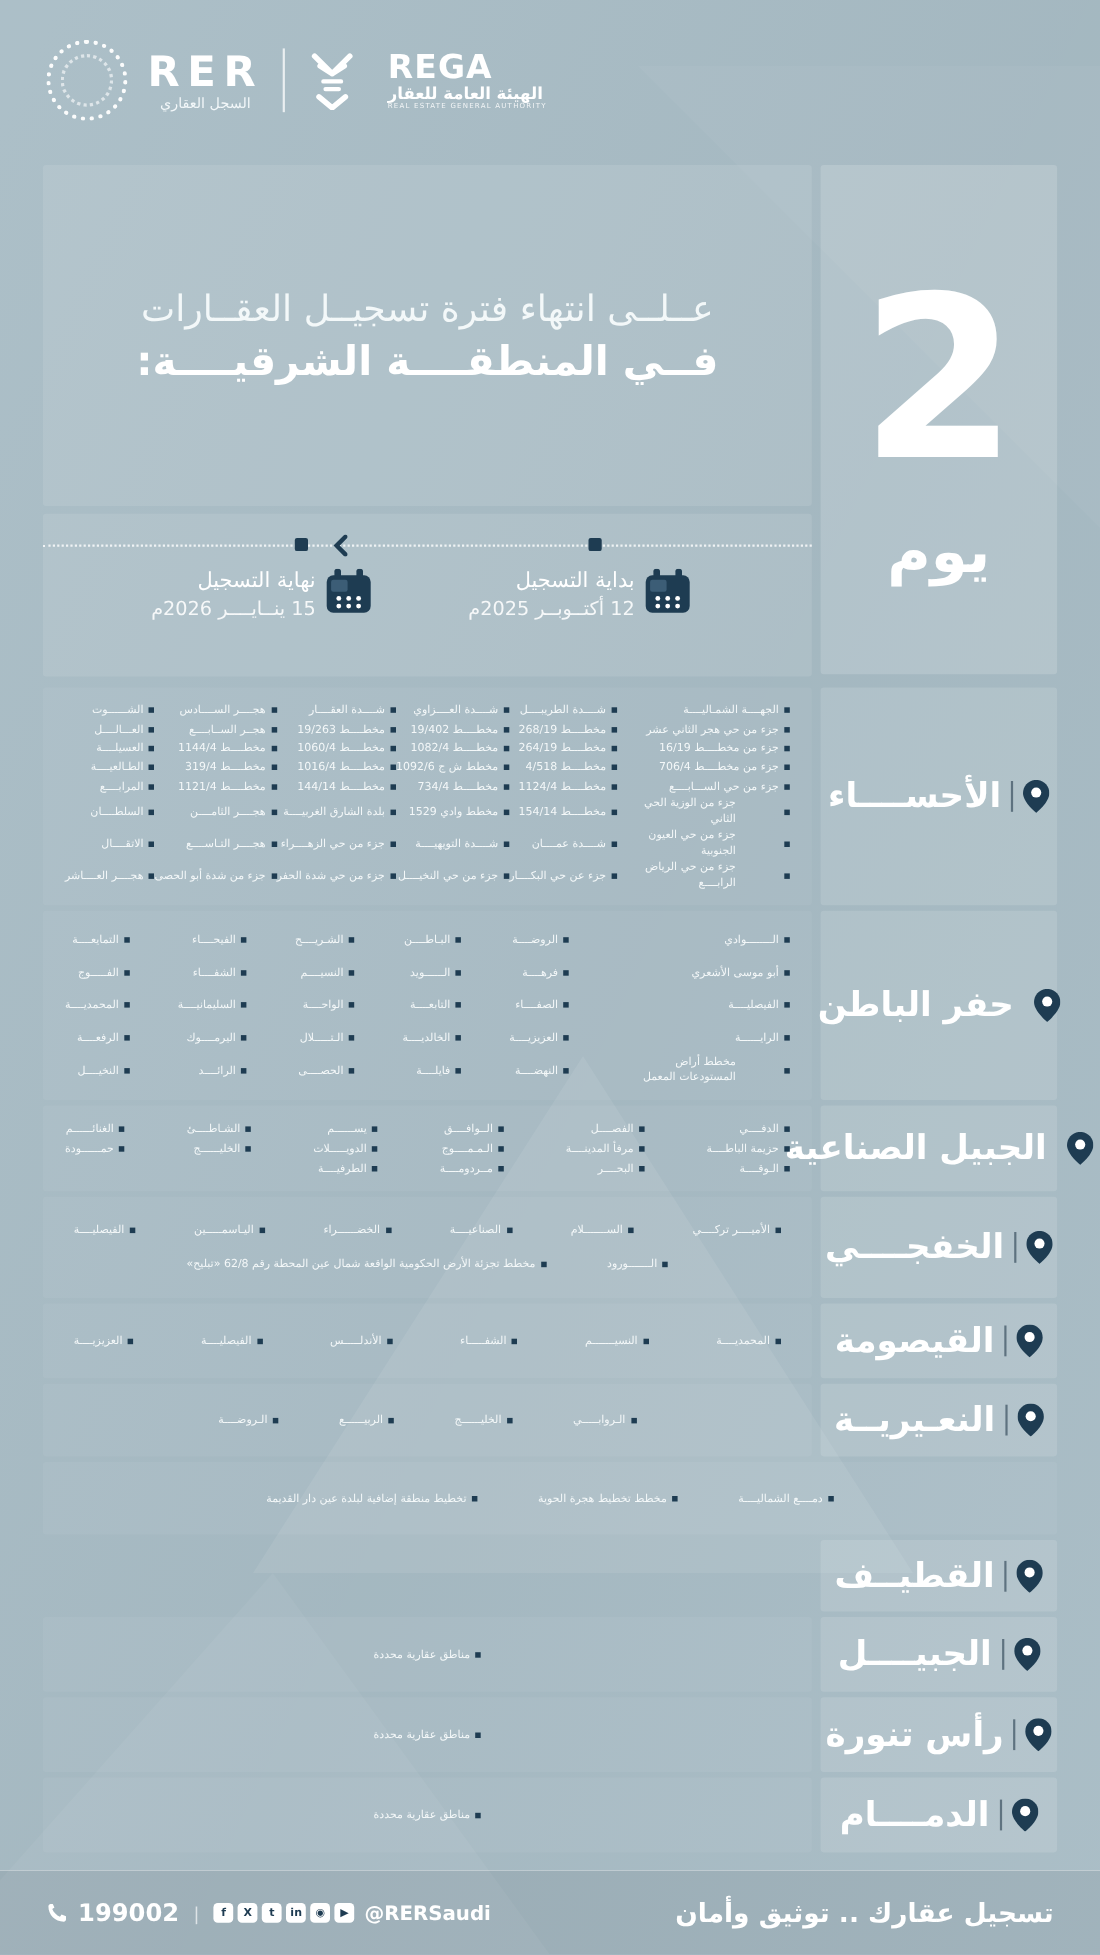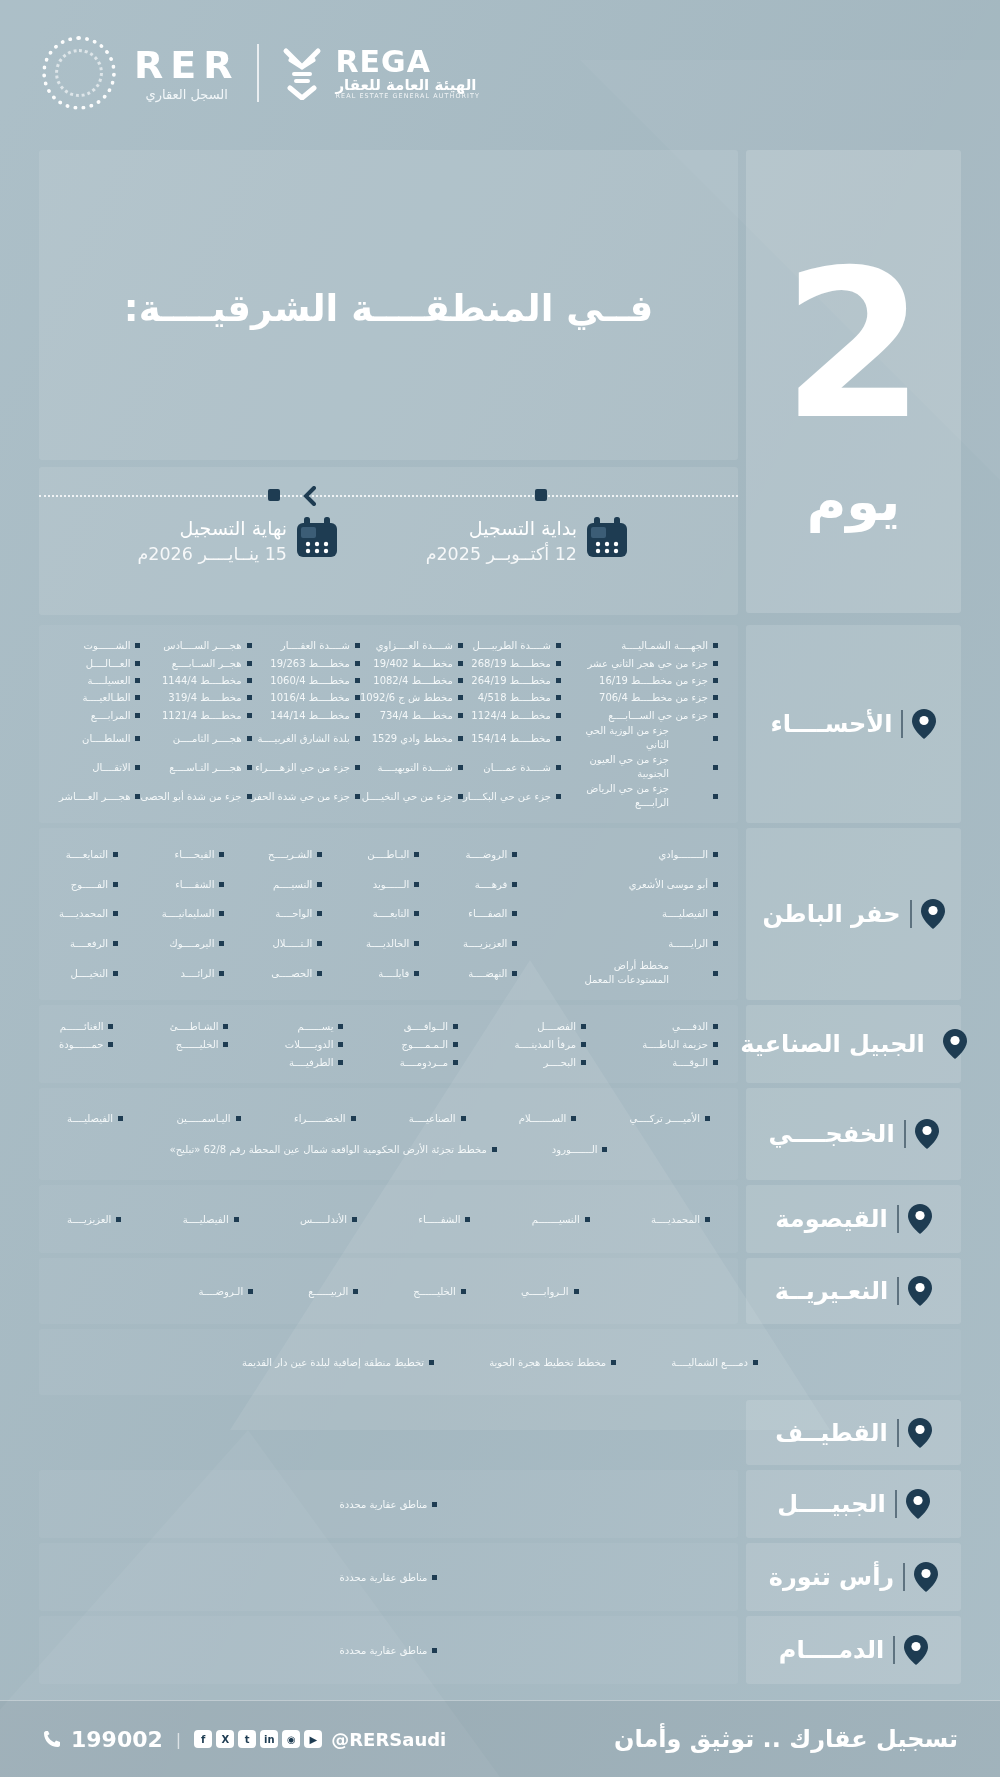--- a/index.html
+++ b/index.html
@@ -23,21 +23,21 @@
 
   
   .logos{position:absolute;top:36px;left:42px;display:flex;direction:ltr;align-items:center;gap:18px;}
   .rer-ring{width:66px;height:66px;border:4px dotted rgba(255,255,255,.95);border-radius:50%;
     position:relative;flex-shrink:0;}
   .rer-ring::before{content:"";position:absolute;inset:9px;border:3px dotted rgba(255,255,255,.6);border-radius:50%;}
   .rer-text{display:flex;flex-direction:column;align-items:center;line-height:1;}
   .rer-name{font-size:38px;font-weight:700;letter-spacing:7px;color:#fff;}
   .rer-sub{font-size:13px;margin-top:4px;color:#f2f7f9;}
   .logo-divider{width:2px;height:58px;background:rgba(255,255,255,.75);}
-  .rega{display:flex;align-items:center;gap:8px;}
+  .rega{display:flex;align-items:center;gap:25px;}
   .rega-texts{display:flex;flex-direction:column;line-height:1.05;}
   .rega-name{font-size:30px;font-weight:700;letter-spacing:1px;}
   .rega-ar{font-size:15px;font-weight:700;}
   .rega-en{font-size:6.4px;letter-spacing:1.1px;color:rgba(255,255,255,.85);}
 
   
   .top{position:absolute;top:150px;right:39px;left:39px;display:flex;gap:8px;}
   .countdown-panel{width:215px;height:463px;background:rgba(255,255,255,.16);border-radius:3px;
     display:flex;flex-direction:column;align-items:center;padding-top:108px;box-sizing:border-box;flex-shrink:0;}
   .count-num{font-size:205px;font-weight:700;line-height:.85;direction:ltr;}
@@ -59,21 +59,21 @@
   .date-group.g-end{right:400px;}
   .date-texts{display:flex;flex-direction:column;text-align:right;}
   .date-label{font-size:19px;font-weight:400;}
   .date-value{font-size:17.5px;color:rgba(255,255,255,.88);margin-top:5px;}
 
   
   .regions{position:absolute;top:625px;right:39px;left:39px;display:flex;flex-direction:column;gap:5px;}
   .region-row{display:flex;gap:8px;}
   .region-label{width:215px;flex-shrink:0;background:rgba(255,255,255,.13);border-radius:3px;
     display:flex;align-items:center;justify-content:center;gap:9px;}
-  .rname{font-size:24px;font-weight:700;color:#fff;white-space:nowrap;}
+  .rname{font-size:31px;font-weight:700;color:#fff;white-space:nowrap;}
   .vline{width:2px;height:28px;background:rgba(24,48,66,.55);}
   .region-content{flex:1;background:rgba(255,255,255,.055);border-radius:3px;box-sizing:border-box;}
   .region-content.cols{display:grid;grid-auto-flow:column;justify-content:space-between;
     align-items:center;padding:12px 20px;}
   .region-content.rowsv{display:flex;flex-direction:column;justify-content:space-evenly;padding:4px 14px;}
   .line{display:flex;align-items:center;}
   .line.spread{justify-content:space-between;padding:0 14px;}
   .line.center{justify-content:center;gap:55px;}
   .line.solo{justify-content:center;}
   .item{display:inline-flex;align-items:center;gap:5px;font-size:10px;color:#f4f8f9;
@@ -125,20 +125,21 @@
   </div>
 </div>
 
 <div class="top">
   <div class="countdown-panel">
     <div class="count-num">2</div>
     <div class="count-unit">يوم</div>
   </div>
   <div class="top-left">
     <div class="title-box">
+      <div class="title-l1">عــلــى انتهاء فترة تسجيــل العقــارات</div>
       <div class="title-l2">فــي المنطقــــة الشرقيــــة:</div>
     </div>
     <div class="dates-box">
       <div class="tl-line"></div>
       <div class="tl-square sq-start"></div>
       <div class="tl-square sq-end"></div>
       <svg class="tl-chevron" width="13" height="20" viewBox="0 0 13 20">
         <path d="M11 2 L3 10 L11 18" stroke="#1e3c52" stroke-width="4" fill="none" stroke-linecap="round"></path>
       </svg>
       <div class="date-group g-start">

